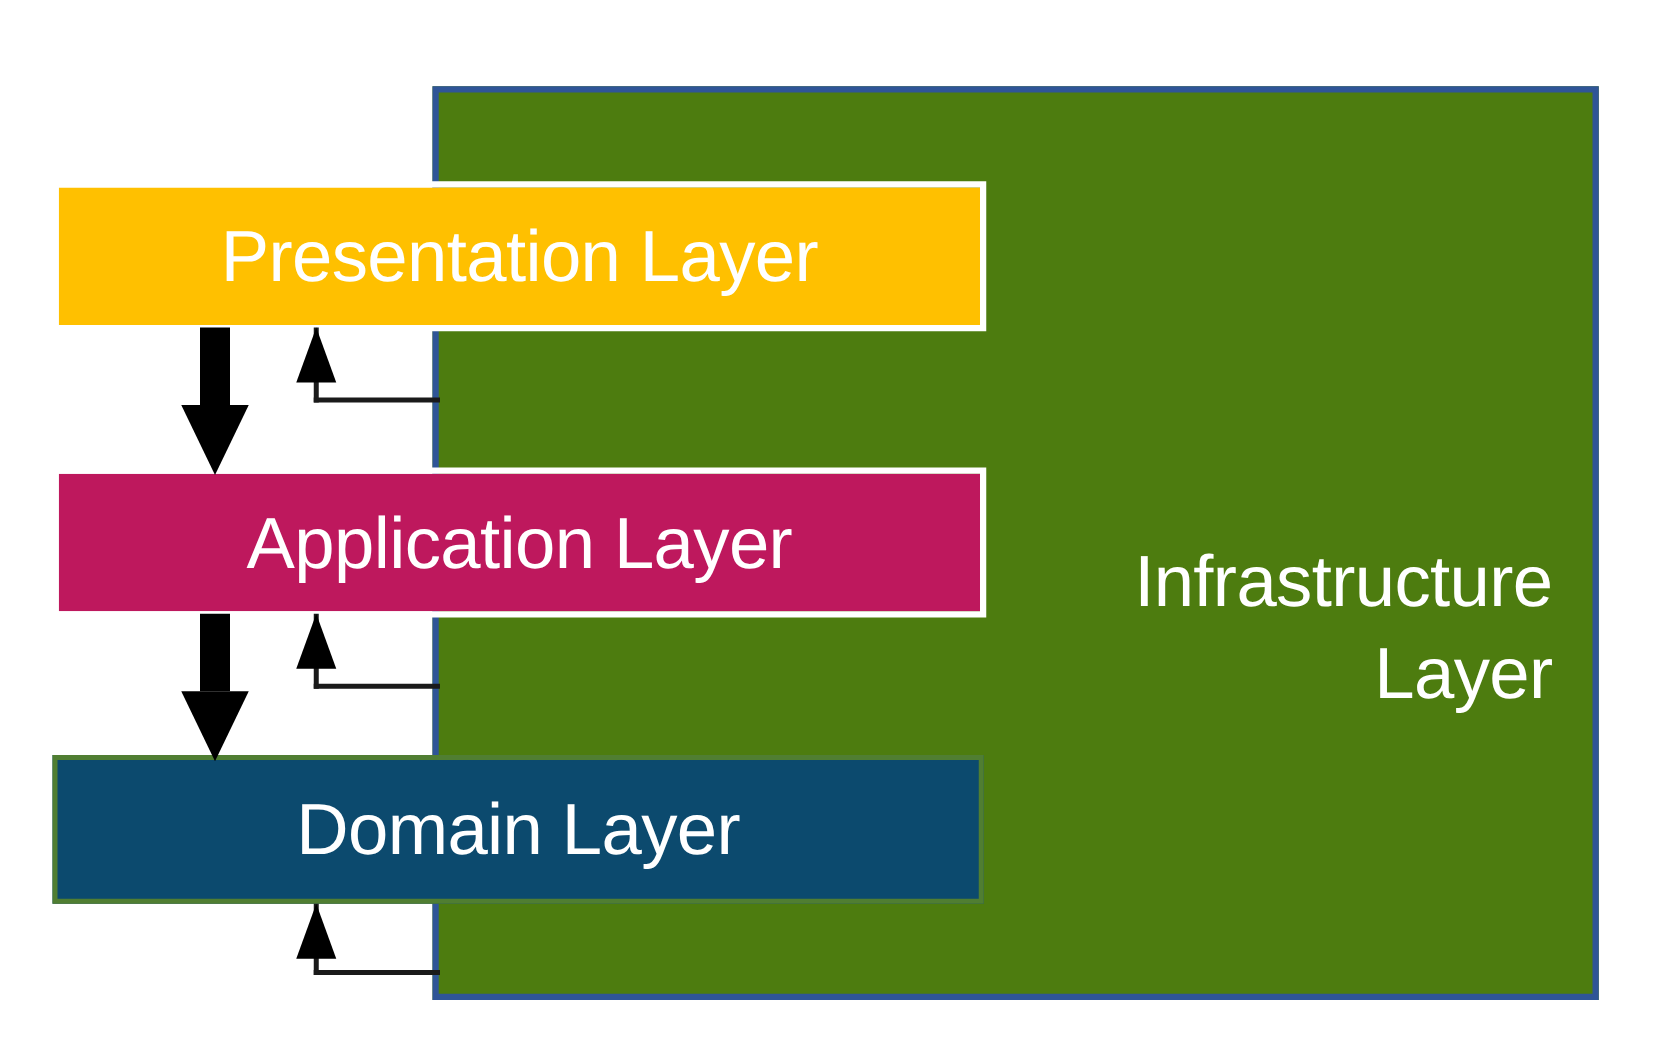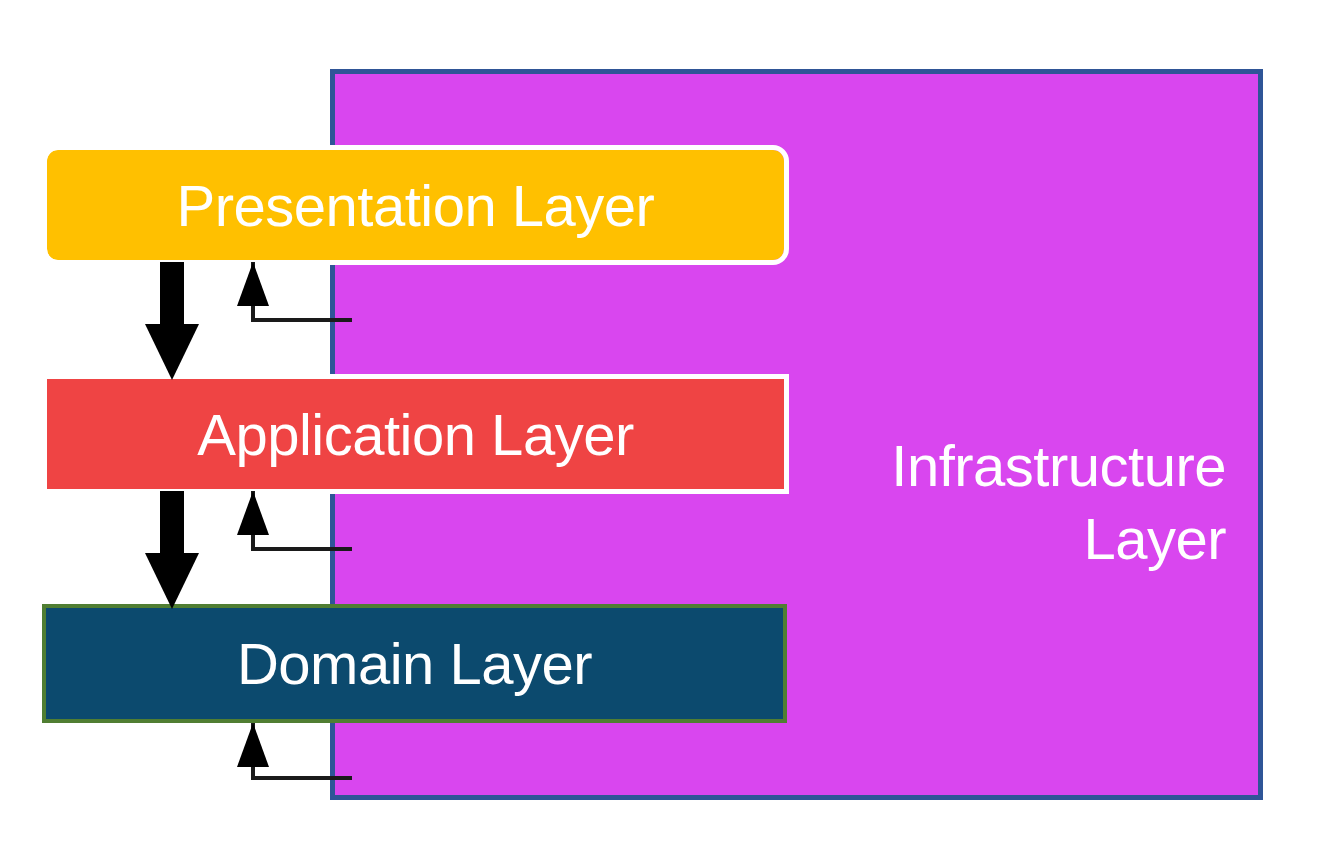--- a/index.html
+++ b/index.html
@@ -14,25 +14,25 @@
     position: relative;
     width: 1332px;
     height: 847px;
     background: #ffffff;
     overflow: hidden;
   }
 
   
   .infra-box {
     position: absolute;
-    left: 330px;
+    left: 346px;
     top: 69px;
     width: 933px;
     height: 731px;
-    background: #d946ef;
+    background: #4d7c0f;
     border: 5px solid #2F5597;
     box-sizing: border-box;
   }
   .infra-label {
     position: absolute;
     right: 32px;
     top: 355px;
     width: 430px;
     text-align: right;
     color: #FFFFFF;
@@ -53,28 +53,27 @@
     font-size: 58px;
     letter-spacing: -0.5px;
   }
   .layer-presentation {
     left: 47px;
     top: 150px;
     width: 737px;
     height: 110px;
     background: #FFC000;
     outline: 5px solid #FFFFFF;
-    border-radius: 11px;
   }
   .layer-application {
     left: 47px;
     top: 379px;
     width: 737px;
     height: 110px;
-    background: #ef4444;
+    background: #be185d;
     outline: 5px solid #FFFFFF;
   }
   .layer-domain {
     left: 42px;
     top: 604px;
     width: 745px;
     height: 119px;
     background: #0c4a6e;
     border: 4px solid #507E32;
   }

